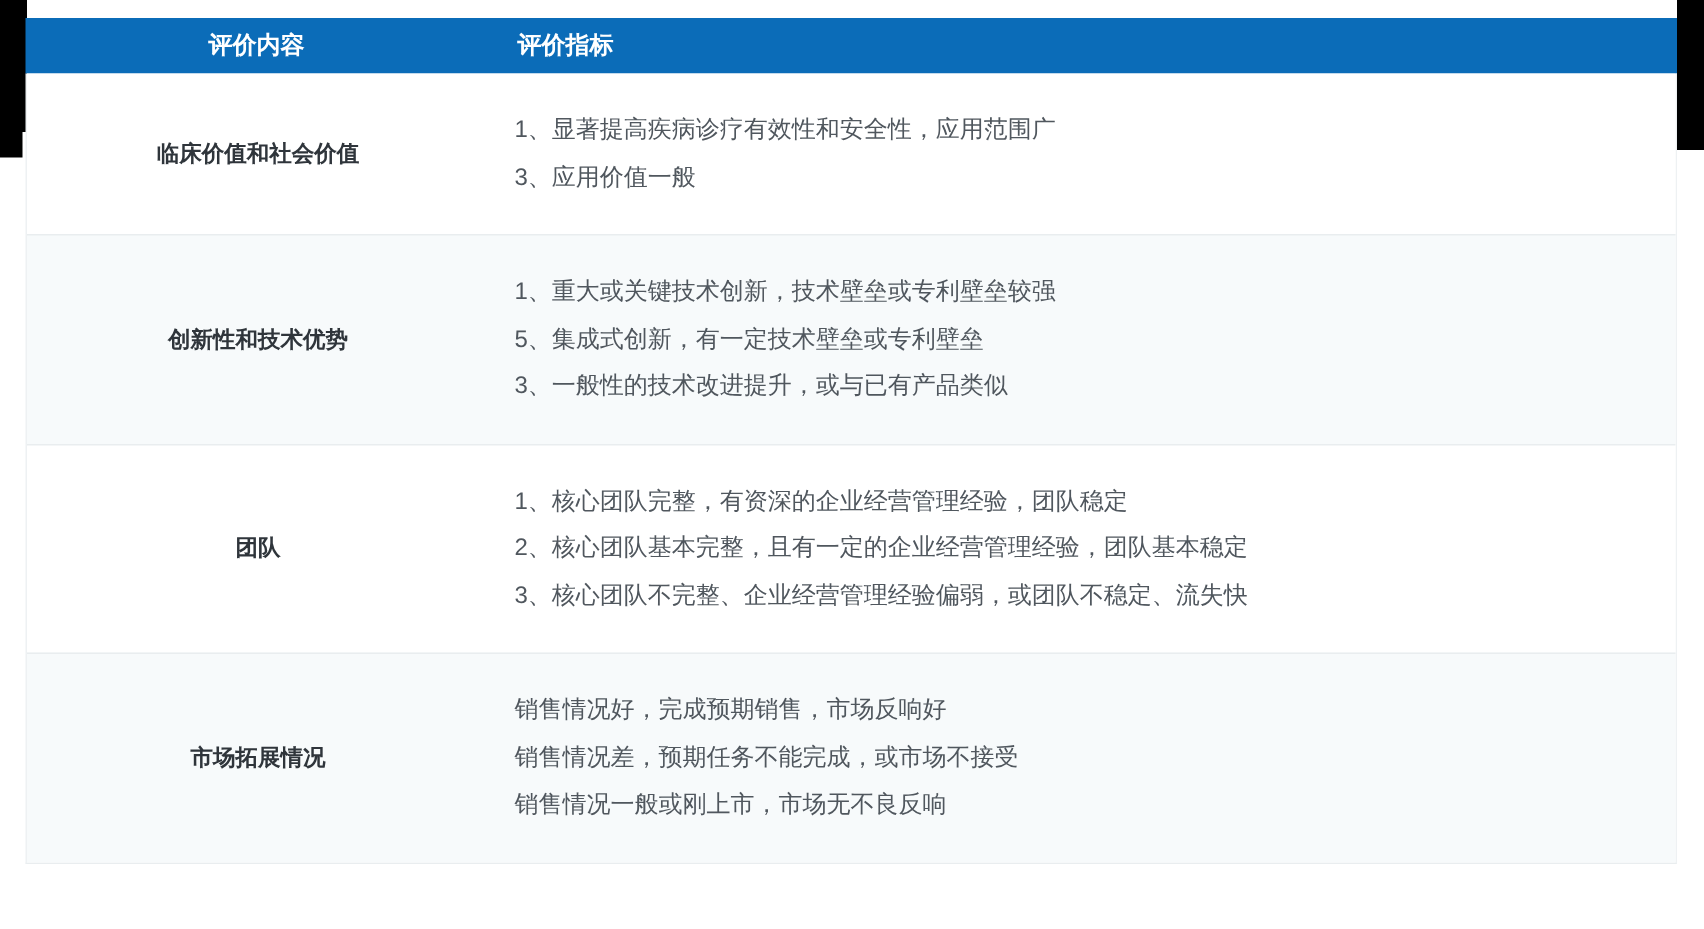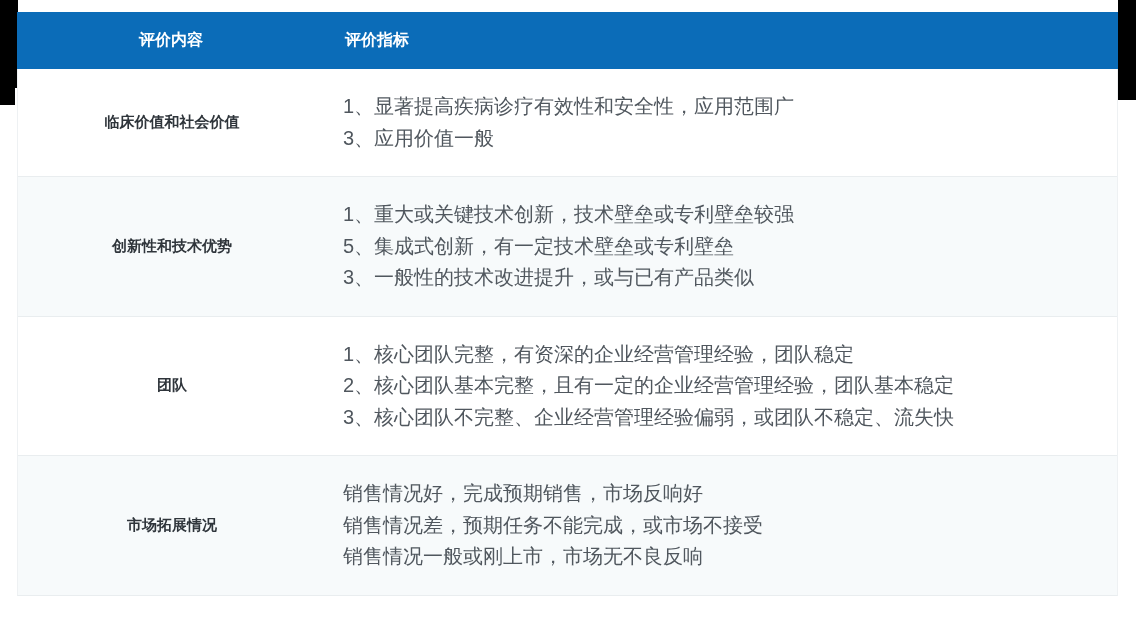--- a/index.html
+++ b/index.html
@@ -21,21 +21,21 @@
   .eval-table {
     position: absolute;
     left: 17px;
     top: 12px;
     width: 1101px;
     box-sizing: border-box;
   }
 
   .table-header {
     display: flex;
-    height: 57px;
+    height: 37px;
     color: #ffffff;
     font-weight: bold;
     font-size: 16px;
   }
   .table-header .hcol1 {
     width: 308px;
     display: flex;
     align-items: center;
     justify-content: center;
   }
@@ -66,21 +66,21 @@
     font-weight: bold;
     color: #2f353b;
     text-align: center;
   }
   .cell-indicators {
     flex: 1;
     padding: 22px 10px 22px 17px;
     display: flex;
     flex-direction: column;
     justify-content: space-between;
-    font-size: 20px;
+    font-size: 16px;
     color: #50575e;
     line-height: 31.5px;
   }
   .indicator-line { white-space: nowrap; }
 </style>
 </head>
 <body>
 
 <div class="stage">
   <div class="corner-left"></div>

